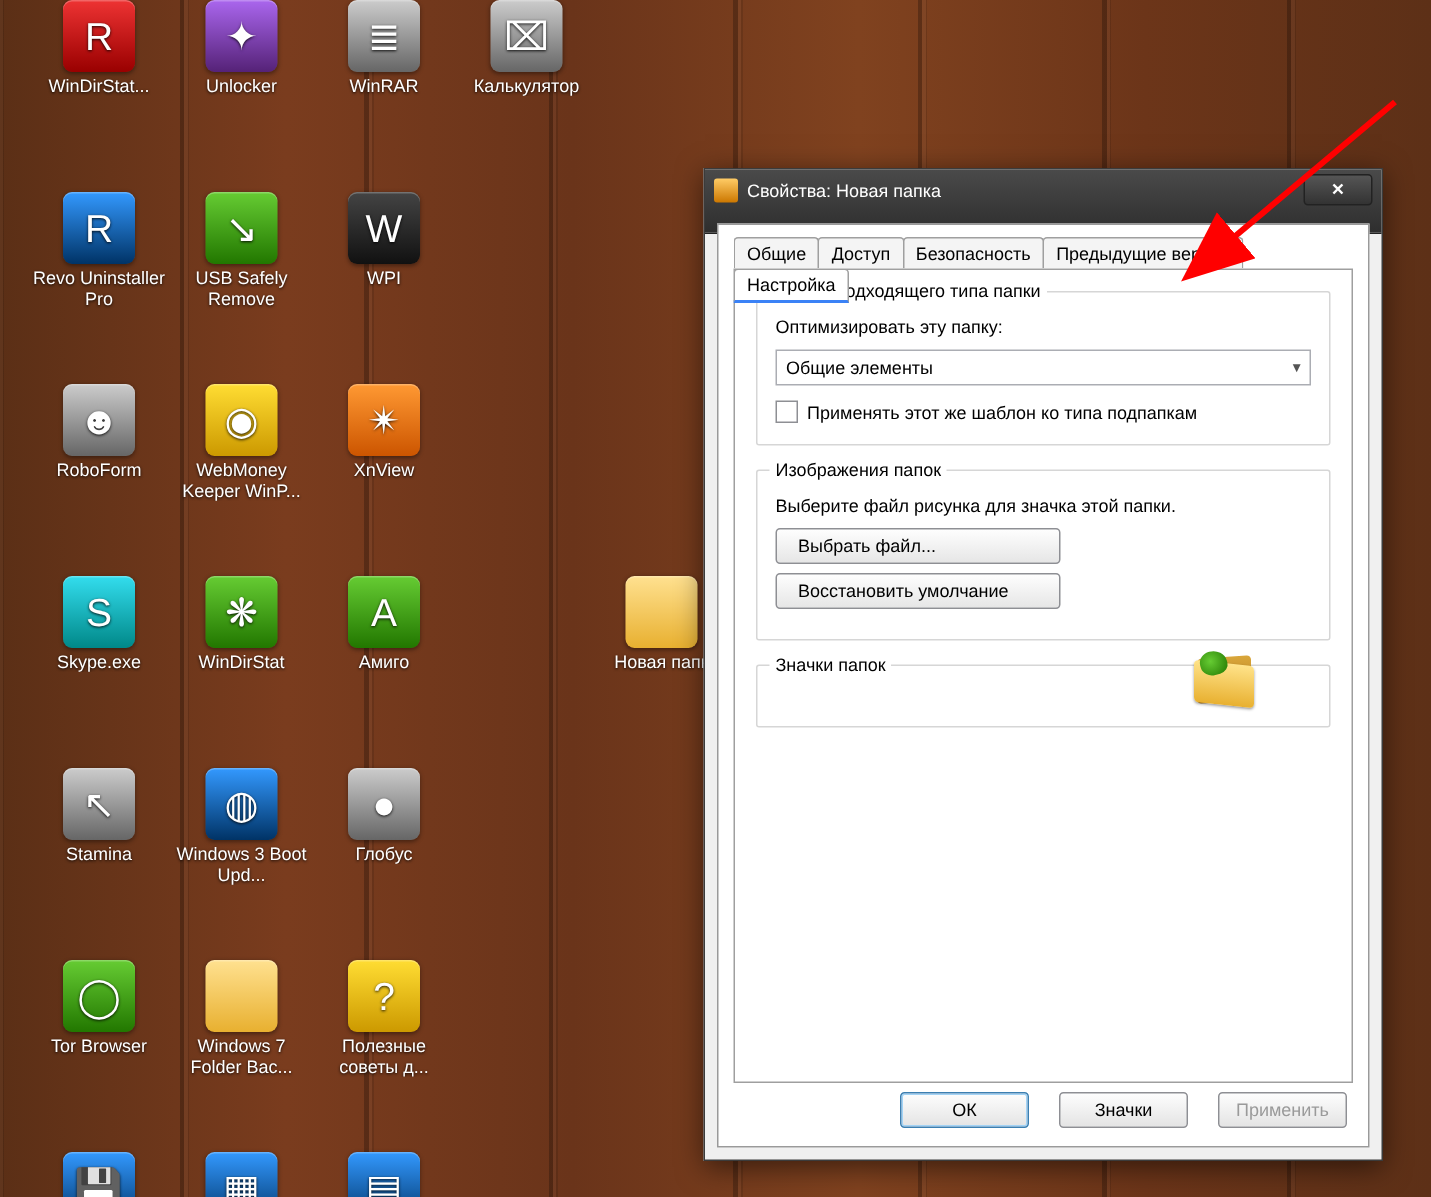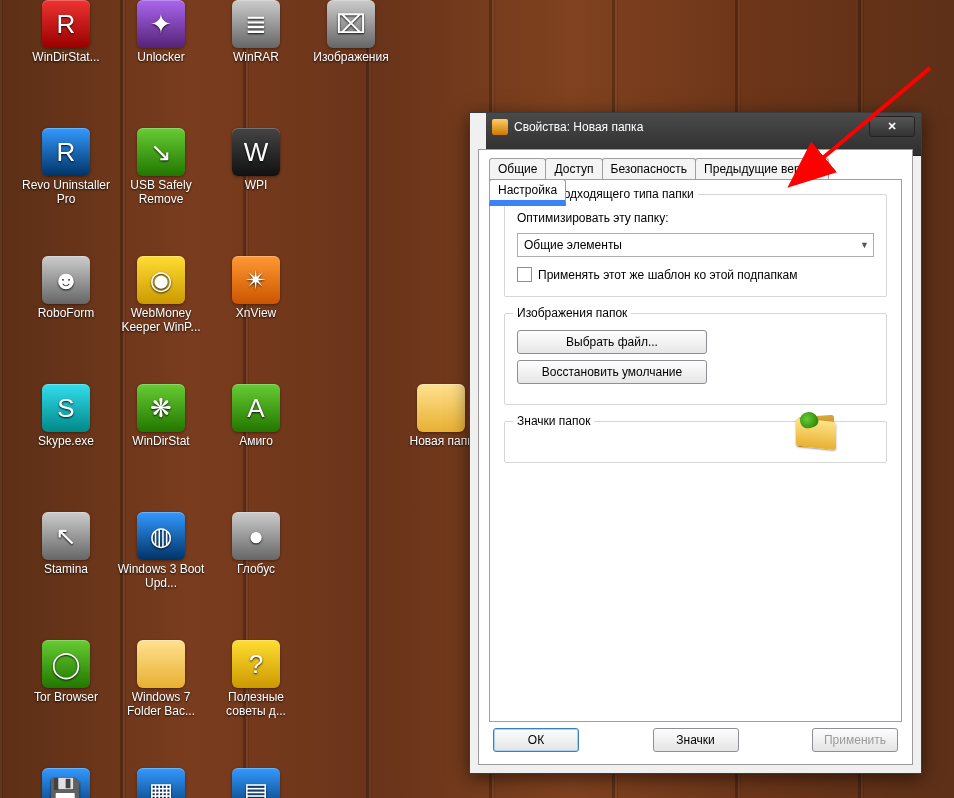--- a/index.html
+++ b/index.html
@@ -39,41 +39,41 @@
   
   
   .dialog{
     position:absolute;left:469px;top:112px;width:451px;height:660px;
     background:#f0f0f0;border:1px solid #3b3b3b;
     box-shadow:0 4px 18px rgba(0,0,0,.55);
   }
   .titlebar{
     height:28px;background:linear-gradient(#4a4a4a,#2e2e2e);
     display:flex;align-items:center;color:#fff;font-size:12px;
-    padding:0 0 14px 6px;position:relative;border-bottom:1px solid #222;margin-left:16px;
+    padding:0 0 14px 6px;position:relative;border-bottom:1px solid #222;
   }
   .titlebar .ticon{width:16px;height:16px;margin-right:6px;
     background:linear-gradient(#fc6,#c70);border-radius:2px;}
   .closebtn{
     position:absolute;right:6px;top:3px;width:44px;height:19px;
     border-radius:3px;background:linear-gradient(#555,#333);
     color:#fff;display:flex;align-items:center;justify-content:center;
     border:1px solid #222;font-family:Arial,sans-serif;font-size:11px;font-weight:bold;
     cursor:default;
   }
   .dlgbody{position:absolute;left:8px;right:8px;top:36px;bottom:8px;
     background:#fff;border:1px solid #9a9a9a;}
   
   
   .tabstrip{position:absolute;left:10px;top:8px;right:10px;height:22px;}
   .tab{display:inline-block;height:20px;line-height:20px;padding:0 8px;
     border:1px solid #9f9f9f;border-bottom:none;background:#f4f4f4;
     border-radius:3px 3px 0 0;margin-right:-1px;position:relative;
     font-size:12px;cursor:default;}
-  .tab.active{background:#fff;z-index:3;border-bottom:6px solid #3b82f6;margin-bottom:-1px;text-align:center;}
+  .tab.active{background:#fff;z-index:3;border-bottom:2px solid #3b82f6;margin-bottom:-1px;text-align:center;}
   .tabpage{position:absolute;left:10px;right:10px;top:29px;bottom:42px;
     border:1px solid #9f9f9f;background:#fff;padding:14px;}
   
   
   .gbox{border:1px solid #d6d6d6;border-radius:2px;position:relative;
     padding:16px 12px 14px;margin-bottom:16px;}
   .gbox>.glabel{position:absolute;top:-8px;left:8px;background:#fff;
     padding:0 4px;font-size:12px;color:#000;}
   .gtext{font-size:12px;color:#000;margin-bottom:8px;}
   
@@ -82,36 +82,36 @@
     padding:0 4px 0 6px;font-size:12px;cursor:default;margin-bottom:10px;}
   .combo .arrow{font-size:9px;color:#555;}
   
   .chk{display:flex;align-items:center;font-size:12px;cursor:default;}
   .chk .box{width:13px;height:13px;border:1px solid #8e8f94;background:#fff;
     margin-right:6px;}
   
   .wbtn{height:22px;min-width:140px;padding:0 14px;border:1px solid #8e8f94;
     background:linear-gradient(#fefefe,#e6e6e6);border-radius:3px;
     font-size:12px;cursor:default;display:inline-flex;align-items:center;
-    justify-content:center;margin-bottom:6px;}
+    margin-bottom:6px;}
   
   .foldericon{width:42px;height:38px;position:absolute;right:48px;bottom:12px;}
   .foldericon .back{position:absolute;left:2px;top:4px;width:36px;height:30px;
     background:linear-gradient(#d9a63a,#b47c1e);border-radius:3px;
     transform:skewY(-4deg);}
   .foldericon .front{position:absolute;left:0;top:8px;width:40px;height:28px;
     background:linear-gradient(#ffe38a,#e8b030);border-radius:3px;
     transform:skewY(6deg);box-shadow:0 1px 2px rgba(0,0,0,.4);}
   .foldericon .drag{position:absolute;left:4px;top:0;width:18px;height:16px;
     background:radial-gradient(circle at 40% 40%,#6c3,#270);border-radius:50% 60% 40% 50%;
     transform:rotate(-15deg);}
   
   
   .dlgbtns{position:absolute;left:0;right:0;bottom:10px;height:26px;
-    display:flex;justify-content:space-between;gap:8px;padding:0 14px;}
+    display:flex;justify-content:flex-end;gap:20px;padding:0 14px;}
   .dbtn{width:84px;height:22px;border:1px solid #8e8f94;border-radius:3px;
     background:linear-gradient(#fdfdfd,#e4e4e4);font-size:12px;cursor:default;
     display:flex;align-items:center;justify-content:center;}
   .dbtn.primary{border:1px solid #3c7fb1;box-shadow:0 0 0 1px #a3d3f5 inset;}
   .dbtn.disabled{color:#9a9a9a;}
   
   
   .arrowAnn{position:absolute;pointer-events:none;}
 </style>
 </head>
@@ -127,21 +127,21 @@
       <div class="dicon" style="left: 105px; top: 0px;">
         <div class="pic th-purple">✦</div>
         <div class="lbl">Unlocker</div>
       </div>
       <div class="dicon" style="left: 200px; top: 0px;">
         <div class="pic th-grey">≣</div>
         <div class="lbl">WinRAR</div>
       </div>
       <div class="dicon" style="left: 295px; top: 0px;">
         <div class="pic th-grey">⌧</div>
-        <div class="lbl">Изображения</div>
+        <div class="lbl">Калькулятор</div>
       </div>
       <div class="dicon" style="left: 10px; top: 128px;">
         <div class="pic th-blue">R</div>
         <div class="lbl">Revo Uninstaller Pro</div>
       </div>
       <div class="dicon" style="left: 105px; top: 128px;">
         <div class="pic th-green">↘</div>
         <div class="lbl">USB Safely Remove</div>
       </div>
       <div class="dicon" style="left: 200px; top: 128px;">
@@ -230,26 +230,27 @@
 
         <div class="gbox">
           <span class="glabel">Выбор подходящего типа папки</span>
           <div class="gtext">Оптимизировать эту папку:</div>
           <div class="combo">
             <span>Общие элементы</span>
             <span class="arrow">▼</span>
           </div>
           <label class="chk">
             <span class="box"></span>
-            <span>Применять этот же шаблон ко этой подпапкам</span>
+            <span>Применять этот же шаблон ко типа подпапкам</span>
           </label>
         </div>
 
         <div class="gbox">
           <span class="glabel">Изображения папок</span>
+          <div class="gtext">Выберите файл рисунка для значка этой папки.</div>
           <div class="wbtn" style="min-width:160px">
               <span>Выбрать файл...</span>
             </div><br>
           <div class="wbtn" style="min-width:160px">
               <span>Восстановить умолчание</span>
             </div>
         </div>
 
         <div class="gbox" style="position:relative;padding-bottom:24px">
           <span class="glabel">Значки папок</span>

